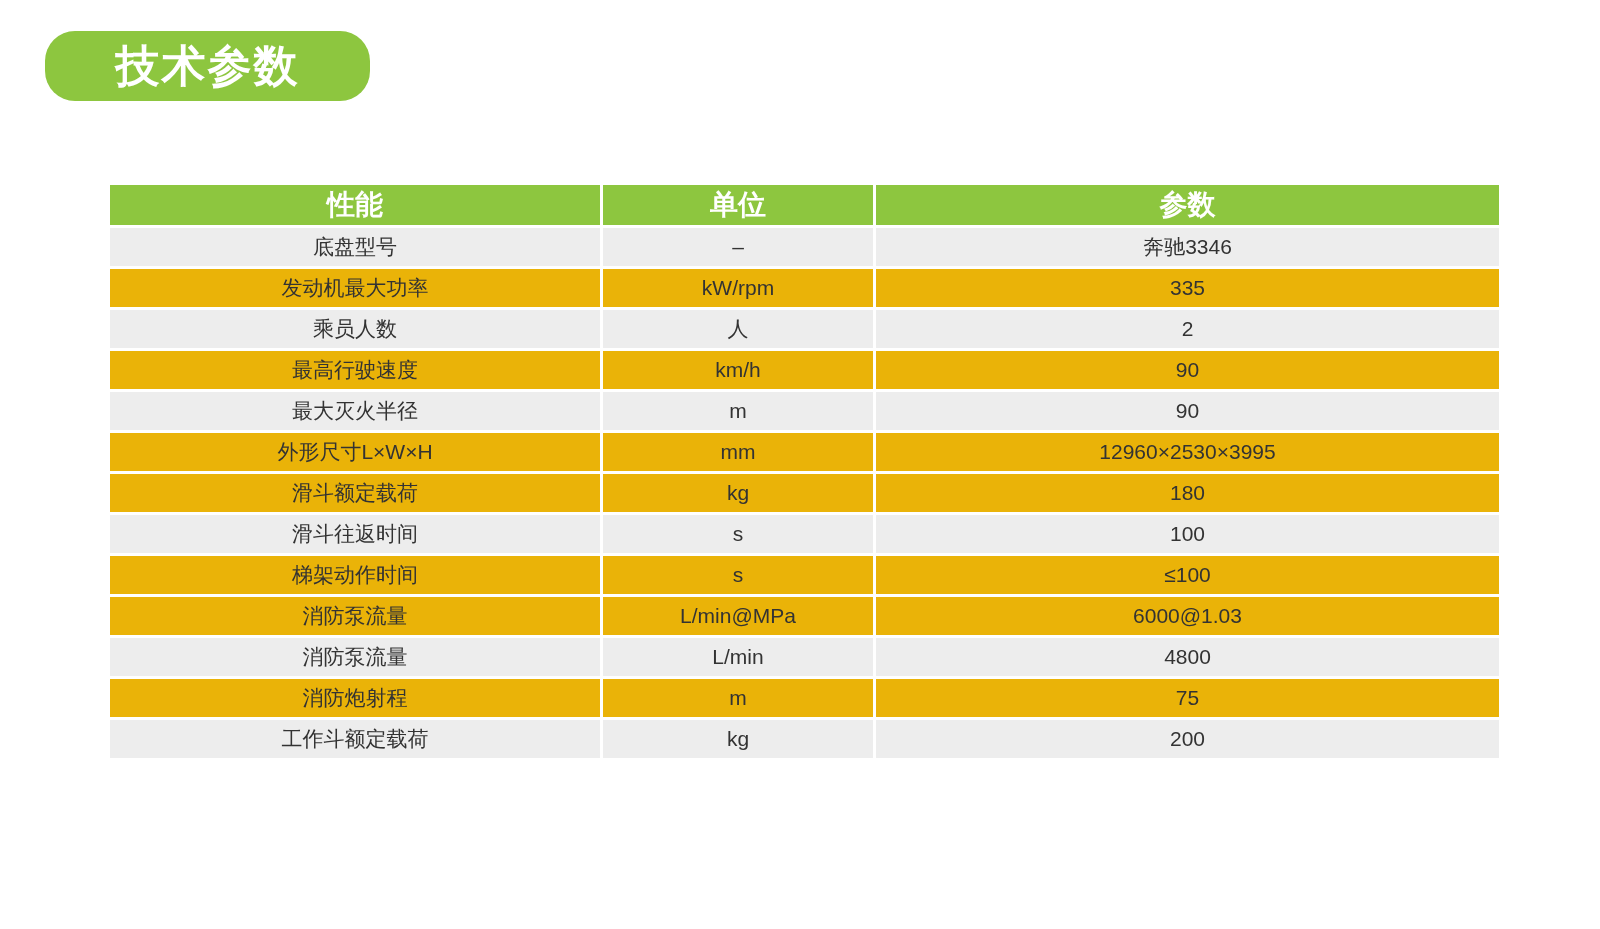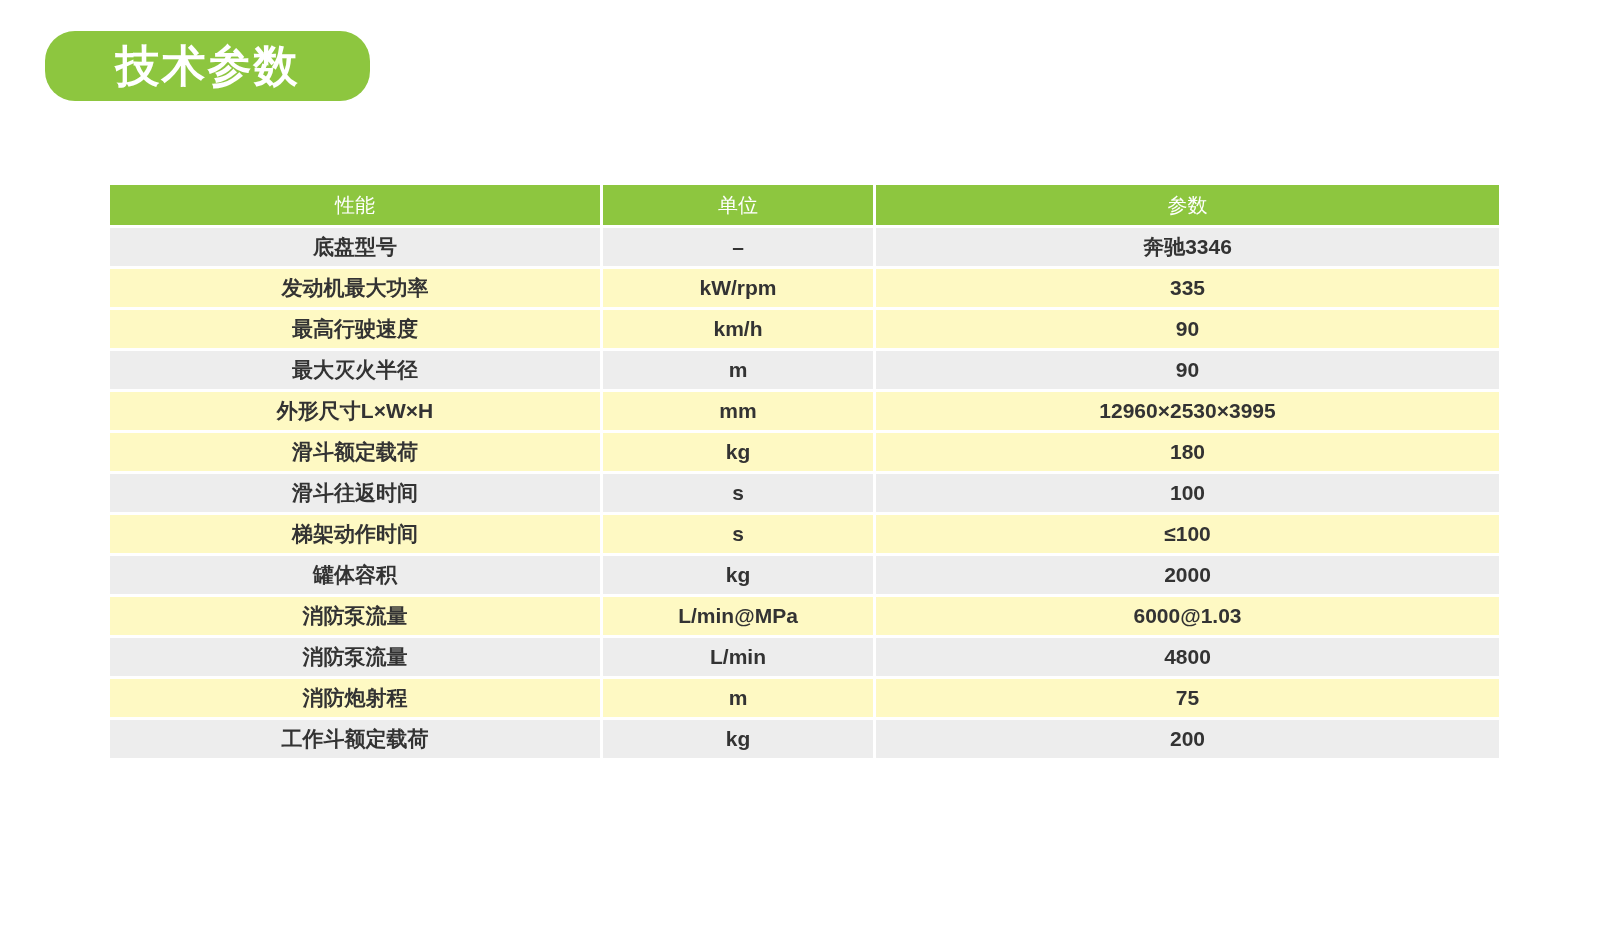--- a/index.html
+++ b/index.html
@@ -47,35 +47,35 @@
     border-spacing: 3px 3px;
     table-layout: fixed;
   }
   .spec-table th, .spec-table td {
     padding: 0;
     height: 38px;
     text-align: center;
     vertical-align: middle;
     font-size: 21px;
     color: #333333;
-    font-weight: bold;
+    font-weight: normal;
   }
   .spec-table thead th {
     background: #8dc63f;
     color: #ffffff;
-    font-weight: normal;
-    font-size: 20px;
+    font-weight: bold;
+    font-size: 28px;
     height: 40px;
     text-align: center;
   }
   .col-perf { width: 490px; }
   .col-unit { width: 270px; }
   .col-value { width: 623px; }
   .row-odd td { background: #ededed; }
-  .row-even td { background: #fef9c3; }
+  .row-even td { background: #eab308; }
 </style>
 </head>
 <body>
 
 <div class="page">
 
   <div class="title-banner">
     <span class="title-text">技术参数</span>
   </div>
 
@@ -96,20 +96,25 @@
       <tr class="row-odd">
         <td>底盘型号</td>
         <td>–</td>
         <td>奔驰3346</td>
       </tr>
       <tr class="row-even">
         <td>发动机最大功率</td>
         <td>kW/rpm</td>
         <td>335</td>
       </tr>
+      <tr class="row-odd">
+        <td>乘员人数</td>
+        <td>人</td>
+        <td>2</td>
+      </tr>
       <tr class="row-even">
         <td>最高行驶速度</td>
         <td>km/h</td>
         <td>90</td>
       </tr>
       <tr class="row-odd">
         <td>最大灭火半径</td>
         <td>m</td>
         <td>90</td>
       </tr>
@@ -126,25 +131,20 @@
       <tr class="row-odd">
         <td>滑斗往返时间</td>
         <td>s</td>
         <td>100</td>
       </tr>
       <tr class="row-even">
         <td>梯架动作时间</td>
         <td>s</td>
         <td>≤100</td>
       </tr>
-      <tr class="row-odd">
-        <td>罐体容积</td>
-        <td>kg</td>
-        <td>2000</td>
-      </tr>
       <tr class="row-even">
         <td>消防泵流量</td>
         <td>L/min@MPa</td>
         <td>6000@1.03</td>
       </tr>
       <tr class="row-odd">
         <td>消防泵流量</td>
         <td>L/min</td>
         <td>4800</td>
       </tr>

